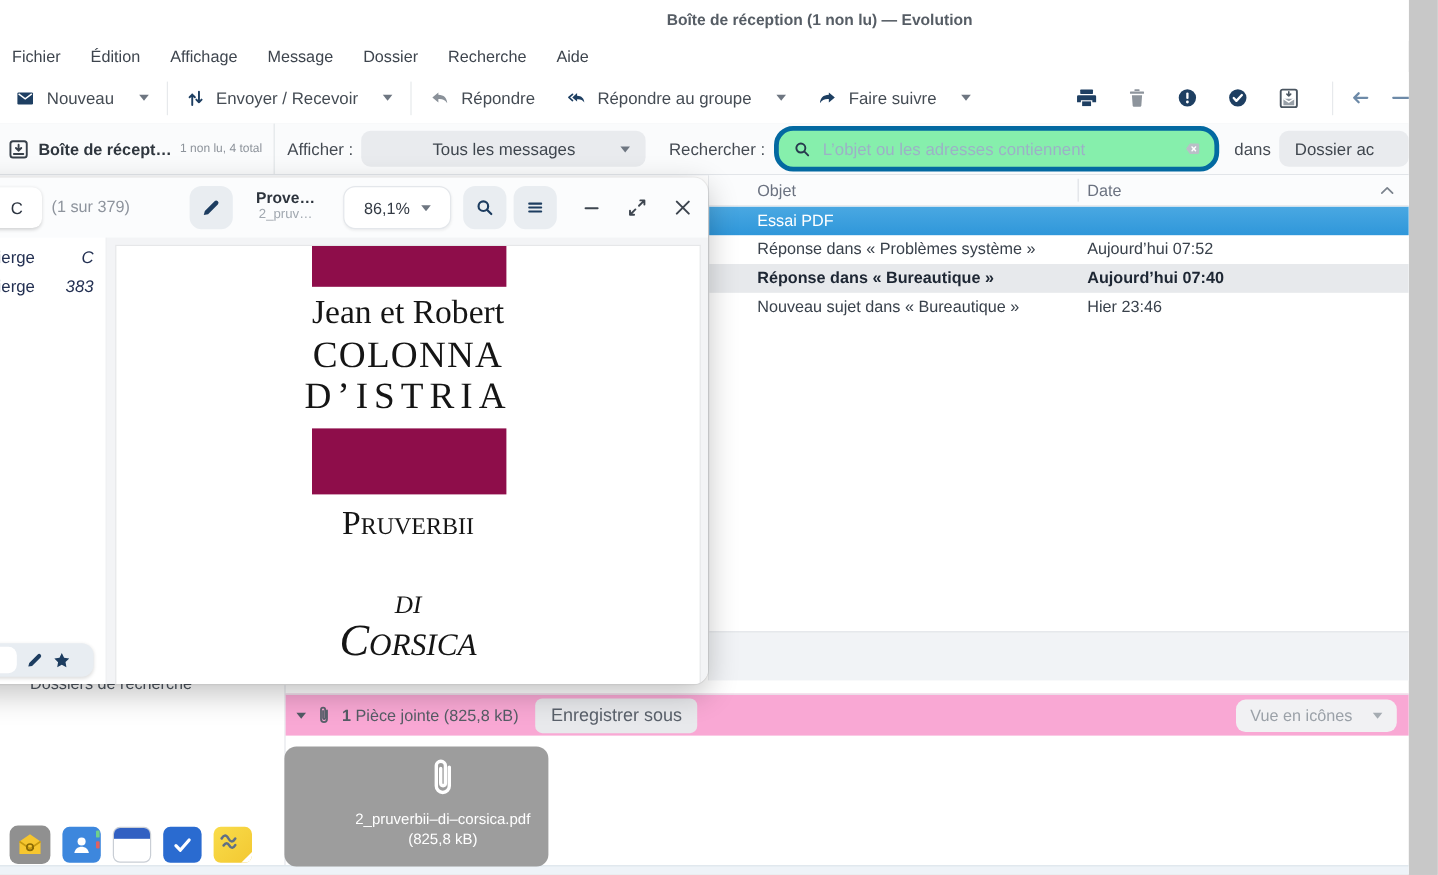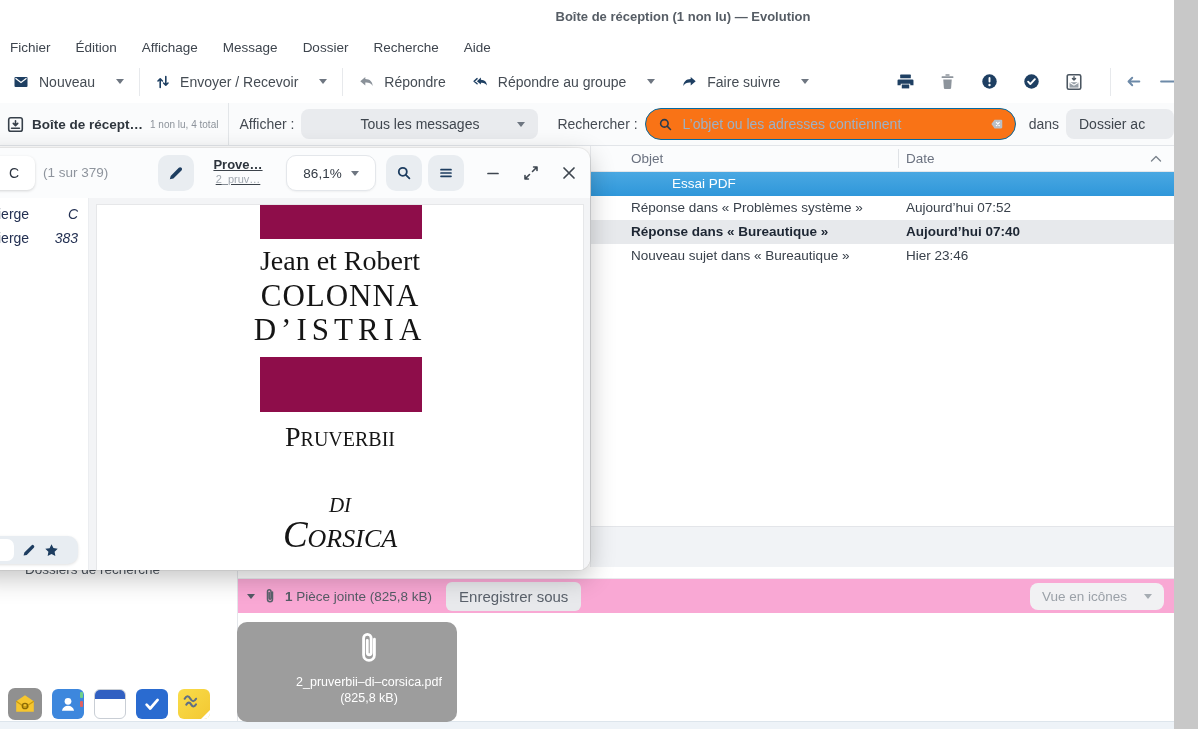--- a/index.html
+++ b/index.html
@@ -27,37 +27,37 @@
   .folderbar{position:absolute;left:0;top:103px;width:100%;height:42px;background:#fafbfc;
              border-bottom:1px solid #e2e5e9;display:flex;align-items:center;}
   .fname{font-size:13.5px;font-weight:700;color:#2f363e;margin-left:8px;white-space:nowrap;}
   .fcount{font-size:10px;color:#8d939b;margin-left:7px;white-space:nowrap;}
   .fsep{width:1px;height:42px;background:#e3e6e9;margin-left:10px;}
   .flabel{font-size:14px;color:#454b53;margin-left:10px;white-space:nowrap;}
   .pill{height:30px;background:#e9ebee;border-radius:8px;display:flex;align-items:center;
         font-size:14px;color:#3f464e;}
   .filter-pill{width:237px;margin-left:7px;justify-content:center;position:relative;}
   .filter-pill .caret{position:absolute;right:13px;}
-  .search-pill{flex:1;height:30px;background:#f97316;border:1px solid #0369a1;border-radius:16px;
+  .search-pill{flex:1;height:30px;background:#86efac;border:4px solid #0369a1;border-radius:16px;
                margin-left:7px;display:flex;align-items:center;padding:0 10px 0 12px;}
   .search-pill input{border:none;outline:none;flex:1;font-size:14px;color:#34404e;margin-left:8px;
                      font-family:"Liberation Sans",sans-serif;background:transparent;}
   .search-pill input::placeholder{color:#9cb1c6;}
   .scope-pill{width:95px;margin-left:7px;padding-left:13px;}
   
   .listpanel{position:absolute;left:590px;top:146px;right:0;bottom:162px;background:#fff;
              border-left:1px solid #e8eaed;}
   .lheader{position:relative;height:25px;background:#fbfcfd;border-bottom:1px solid #e5e7ea;
            display:flex;font-size:13.5px;color:#6b7280;line-height:25px;}
   .col-subject{width:307px;padding-left:40px;box-sizing:border-box;}
   .col-date{flex:1;padding-left:8px;}
   .hline{position:absolute;left:307px;top:3px;bottom:3px;width:1px;background:#dfe2e6;}
   .sortchev{position:absolute;right:12px;top:8px;}
   .mrow{display:flex;height:24px;font-size:13.5px;line-height:24px;color:#39414b;cursor:default;}
-  .mrow.sel{background:linear-gradient(#4aa8e2,#2f97da);color:#fff;padding-left:41px;}
+  .mrow.sel{background:linear-gradient(#4aa8e2,#2f97da);color:#fff;}
   .mrow.unread{background:#e7e9ec;font-weight:700;color:#1d2633;}
   .band{position:absolute;left:0;right:0;bottom:0;height:40px;background:#f1f3f6;
         border-top:1px solid #e3e5e9;}
   
   .searchfolders{position:absolute;left:25px;top:562px;font-size:13.5px;color:#4e565f;z-index:1;}
   
   .vsep-attach{position:absolute;left:237px;top:571px;bottom:7px;width:1px;background:#e4e7eb;}
   .attachbar{position:absolute;left:238px;right:0;top:578px;height:34px;background:#f9a8d4;
              border-top:1px solid #e9ebee;display:flex;align-items:center;font-size:13.5px;color:#555c65;}
   .attachbar .caret{margin-left:9px;border-top-color:#525a64;}
@@ -90,21 +90,21 @@
   .pdfwin{position:absolute;left:-30px;top:148px;width:620px;height:422px;background:#fbfcfd;
           border-radius:12px;box-shadow:0 8px 26px rgba(0,0,0,.24),0 0 0 1px rgba(0,0,0,.05);
           z-index:10;overflow:hidden;}
   .pdfheader{position:relative;height:50px;}
   .page-entry{position:absolute;left:8px;top:8px;width:57px;height:34px;background:#fff;border-radius:8px;
               box-shadow:0 1px 3px rgba(0,0,0,.16);font-size:14px;color:#2c3440;display:flex;
               align-items:center;justify-content:flex-end;padding-right:16px;box-sizing:border-box;}
   .page-count{position:absolute;left:73px;top:0;line-height:50px;font-size:13.5px;color:#8e949d;}
   .hbtn{position:absolute;top:7px;width:36px;height:36px;border-radius:10px;background:#e9edf1;
         display:grid;place-items:center;}
-  .doc-title-block{position:absolute;left:226px;top:9px;width:84px;text-align:center;text-decoration:underline;}
+  .doc-title-block{position:absolute;left:226px;top:9px;width:84px;text-align:center;}
   .doc-title{font-size:13px;font-weight:700;color:#2d343d;}
   .doc-sub{font-size:11px;color:#a1a8b0;margin-top:1px;}
   .zoom-pill{position:absolute;left:316px;top:7px;width:90px;height:36px;background:#fff;
              border:1px solid #e4e7eb;border-radius:10px;box-shadow:0 1px 2px rgba(0,0,0,.05);
              display:flex;align-items:center;justify-content:center;gap:9px;font-size:13.5px;
              color:#333a44;box-sizing:border-box;}
   .wbtn{position:absolute;top:17px;width:16px;height:16px;display:grid;place-items:center;}
   .pdfbody{position:absolute;top:50px;left:0;right:0;bottom:0;display:flex;}
   .pdfside{width:118px;background:#fff;border-right:1px solid #ebedf0;position:relative;flex:none;}
   .outline-row{position:absolute;left:0;right:0;height:24px;font-size:14px;color:#233052;line-height:24px;}

